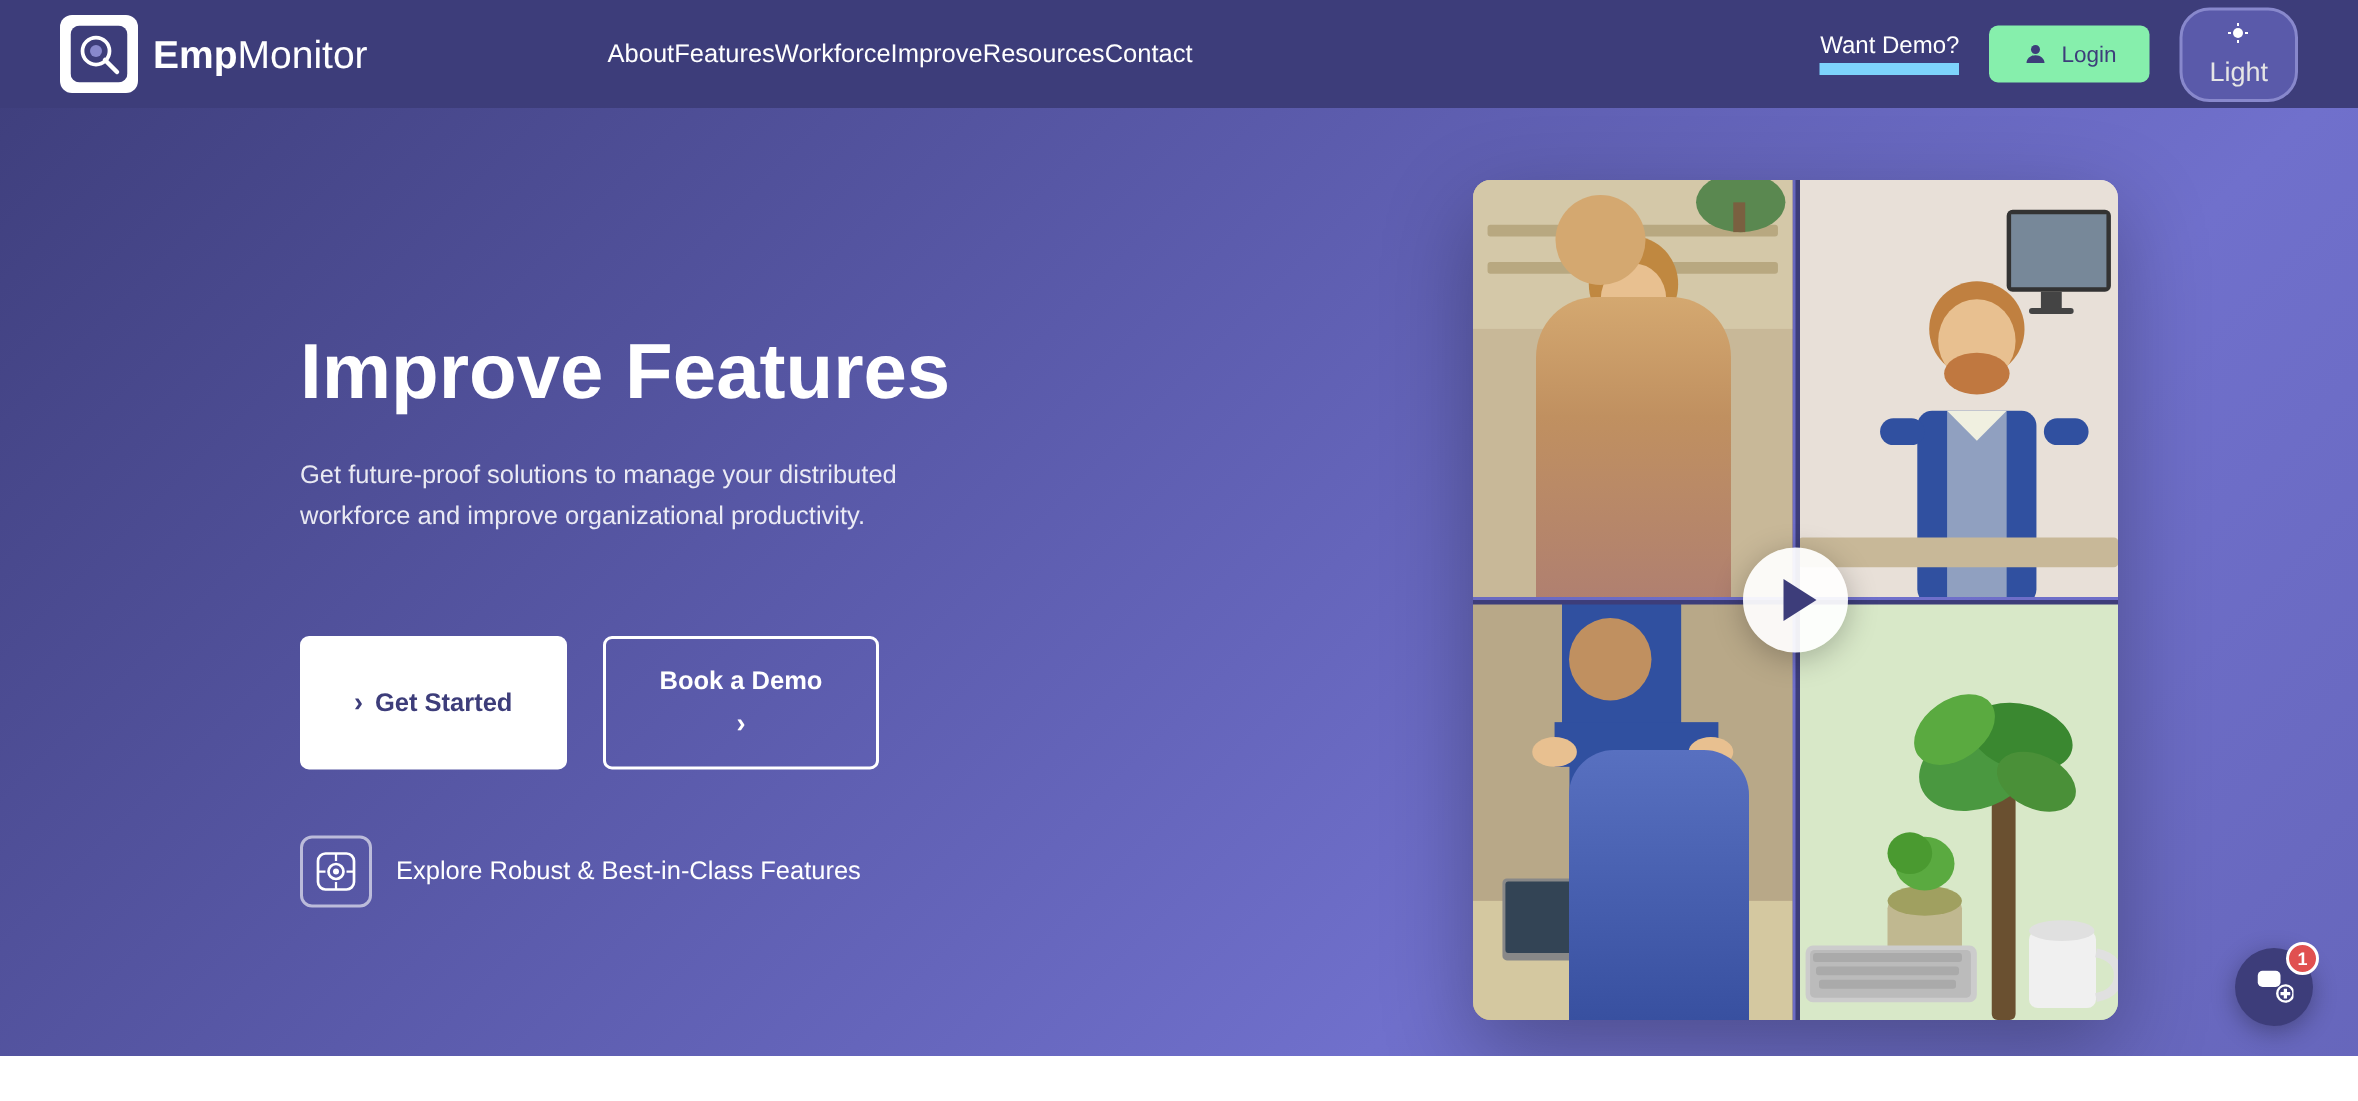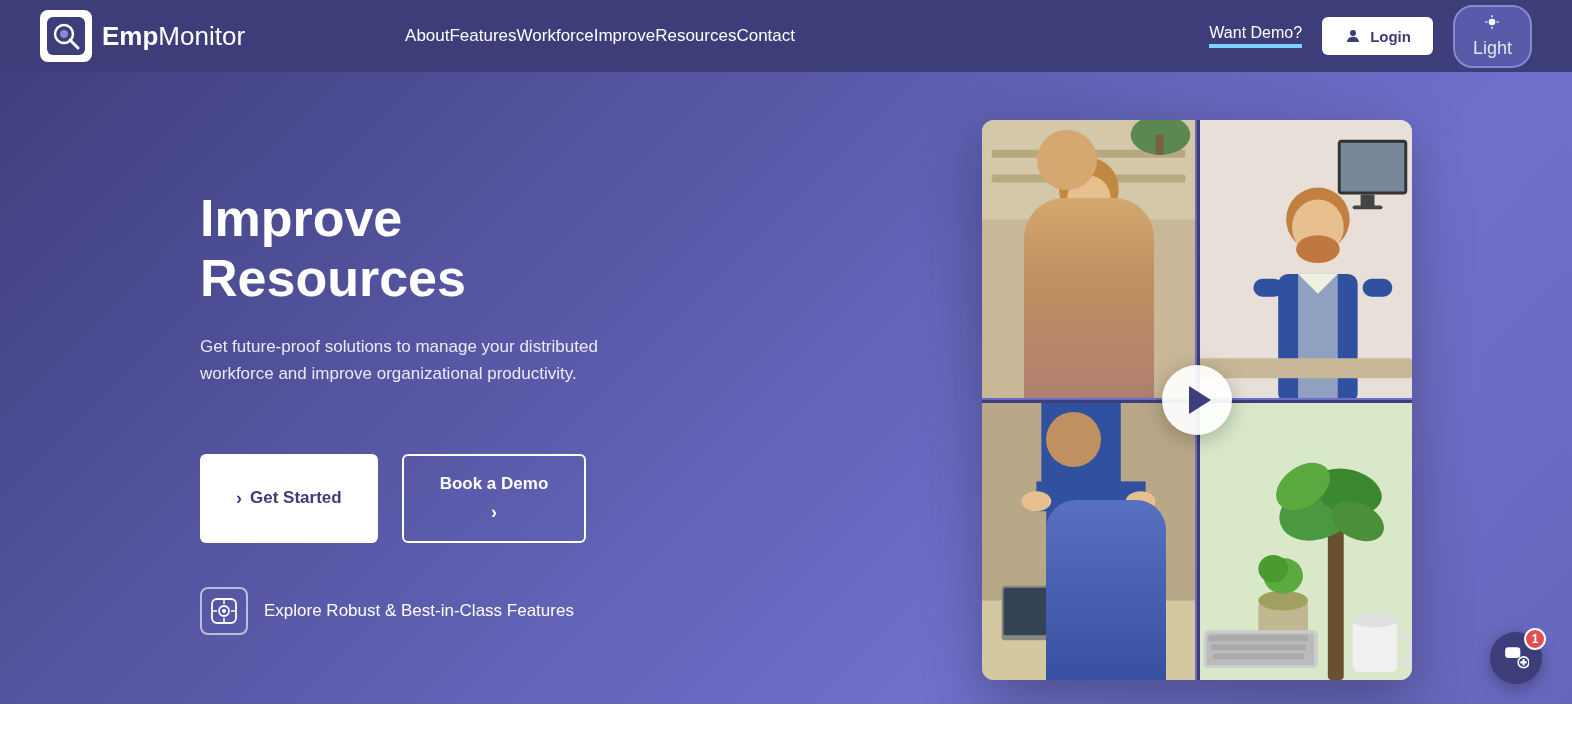--- a/index.html
+++ b/index.html
@@ -52,32 +52,32 @@
     }
     .nav-right {
       margin-left: auto;
       display: flex;
       align-items: center;
       gap: 20px;
     }
     .want-demo {
       color: #fff;
       font-size: 16px;
-      border-bottom: 4px solid #7dd3fc;
+      border-bottom: 8px solid #7dd3fc;
       padding-bottom: 2px;
       cursor: pointer;
     }
     .login-btn {
-      background: #ffffff;
+      background: #86efac;
       color: #3d3d7a;
       border: none;
       border-radius: 6px;
       padding: 10px 22px;
       font-size: 15px;
-      font-weight: 700;
+      font-weight: 400;
       cursor: pointer;
       display: flex;
       align-items: center;
       gap: 8px;
     }
     .light-btn {
       background: #5a5aaa;
       border: 2px solid #8888cc;
       color: #e5e5e5;
       border-radius: 20px;
@@ -384,21 +384,21 @@
         <line x1="19" y1="12" x2="22" y2="12" stroke="#fff" stroke-width="2"></line>
       </svg>
       <span>Light</span>
     </button>
   </div>
 </nav>
 
 <section class="hero">
   <div class="hero-content">
     <h1 class="hero-title">
-      <span>Improve Resources</span><br>
+      <span>Improve Features</span><br>
     </h1>
     <p class="hero-subtitle">Get future-proof solutions to manage your distributed workforce and improve organizational productivity.</p>
 
     <div class="hero-buttons">
       <button class="btn-get-started">
         <span style="font-weight:900; font-size:18px;">›</span>
         <span>Get Started</span>
       </button>
       <button class="btn-book-demo">
         <span>Book a Demo</span>

